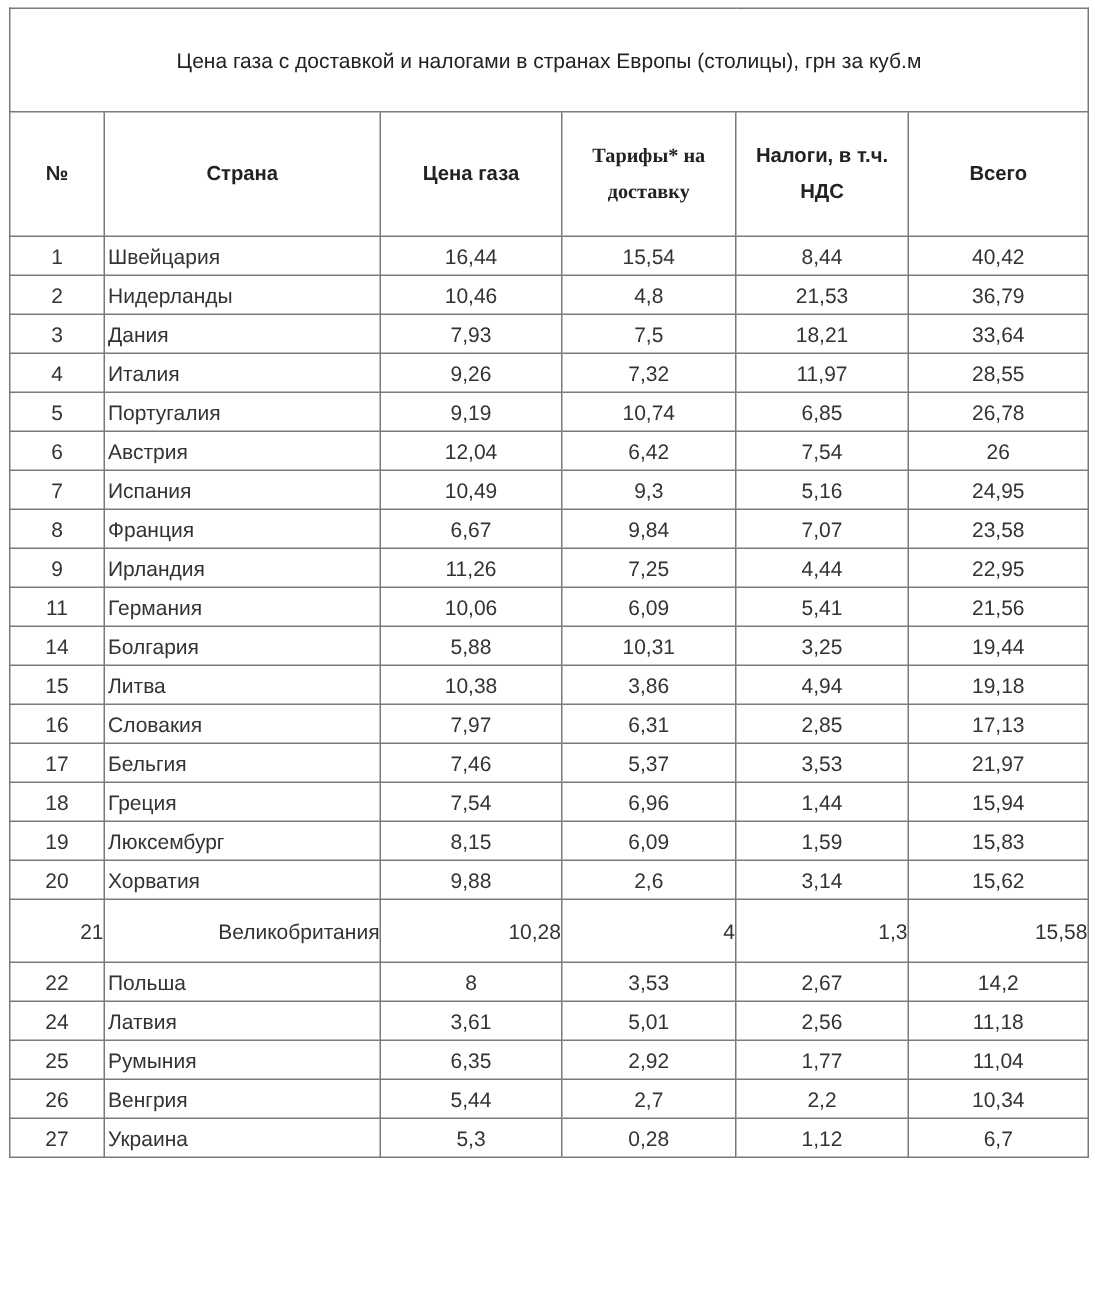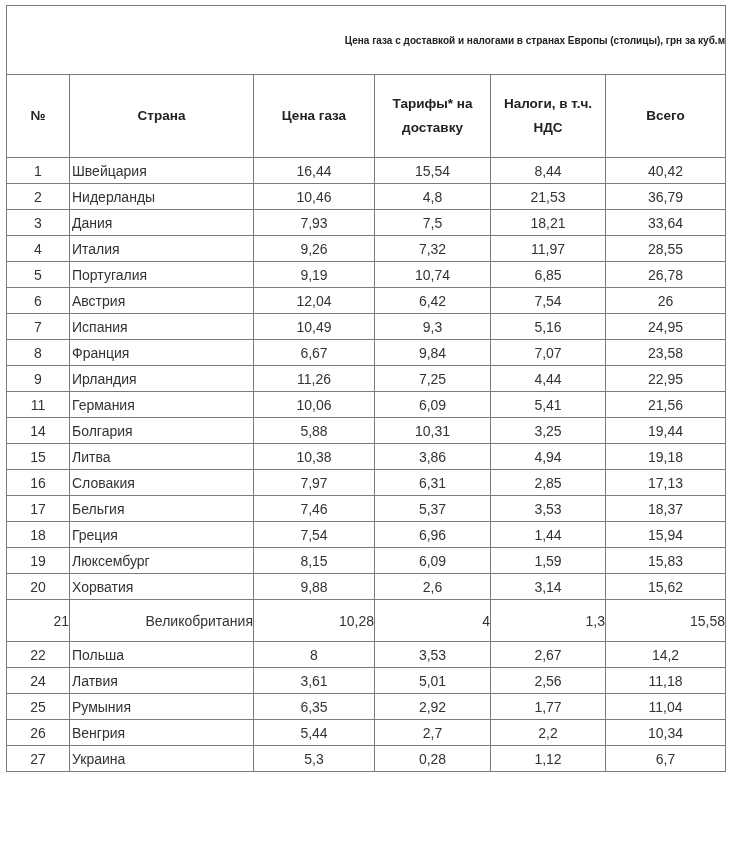--- a/index.html
+++ b/index.html
@@ -4,21 +4,21 @@
 <style>
   html, body { margin: 0; padding: 0; background: #ffffff; }
   body { width: 730px; height: 865px; position: relative; overflow: hidden;
          font-family: "Liberation Sans", "DejaVu Sans", sans-serif; color: #222; }
   table.gas { position: absolute; left: 6px; top: 5px; width: 719px;
               border-collapse: collapse; table-layout: fixed; }
   table.gas td, table.gas th { border: 1px solid #7a7a7a; padding: 0; }
   table.gas { border: 1.5px solid #333; }
   col.c-num { width: 63px; } col.c-country { width: 184px; } col.c-price { width: 121px; }
   col.c-tariff { width: 116px; } col.c-tax { width: 115px; } col.c-total { width: 120px; }
-  .title-cell { height: 68px; text-align: right; font-weight: bold; font-size: 10px; color: #222; }
+  .title-cell { height: 68px; text-align: center; font-weight: normal; font-size: 14px; color: #222; }
   .head th { height: 68px; font-weight: bold; font-size: 13.5px; text-align: center; line-height: 24px; color: #222; }
   .row td { height: 25px; font-size: 14px; color: #333; text-align: center; }
   .row td.country { text-align: left; padding-left: 2px; }
   .row.tall td { height: 41px; text-align: right; }
 </style>
 </head>
 <body>
 
 <table class="gas">
   <colgroup>
@@ -31,21 +31,21 @@
   </colgroup>
   <thead>
     <tr>
       <td colspan="6" class="title-cell">Цена газа с доставкой и налогами в странах Европы (столицы), грн за куб.м</td>
     </tr>
     <tr class="head">
       <th>№</th>
       <th>Страна</th>
       <th>Цена газа</th>
       <th>
-        <div style="width:84px;margin:16px auto;">Тарифы* на доставку</div>
+        <div style="width:84px;margin:16px auto;font-family:Liberation Serif, serif;">Тарифы* на доставку</div>
       </th>
       <th>
         <div style="width:90px;margin:17px auto;">Налоги, в т.ч. НДС</div>
       </th>
       <th>Всего</th>
     </tr>
   </thead>
   <tbody id="tbody">
       <tr class="row">
         <td>1</td>
@@ -150,21 +150,21 @@
         <td>6,31</td>
         <td>2,85</td>
         <td>17,13</td>
       </tr>
       <tr class="row">
         <td>17</td>
         <td class="country">Бельгия</td>
         <td>7,46</td>
         <td>5,37</td>
         <td>3,53</td>
-        <td>18,37</td>
+        <td>21,97</td>
       </tr>
       <tr class="row">
         <td>18</td>
         <td class="country">Греция</td>
         <td>7,54</td>
         <td>6,96</td>
         <td>1,44</td>
         <td>15,94</td>
       </tr>
       <tr class="row">

